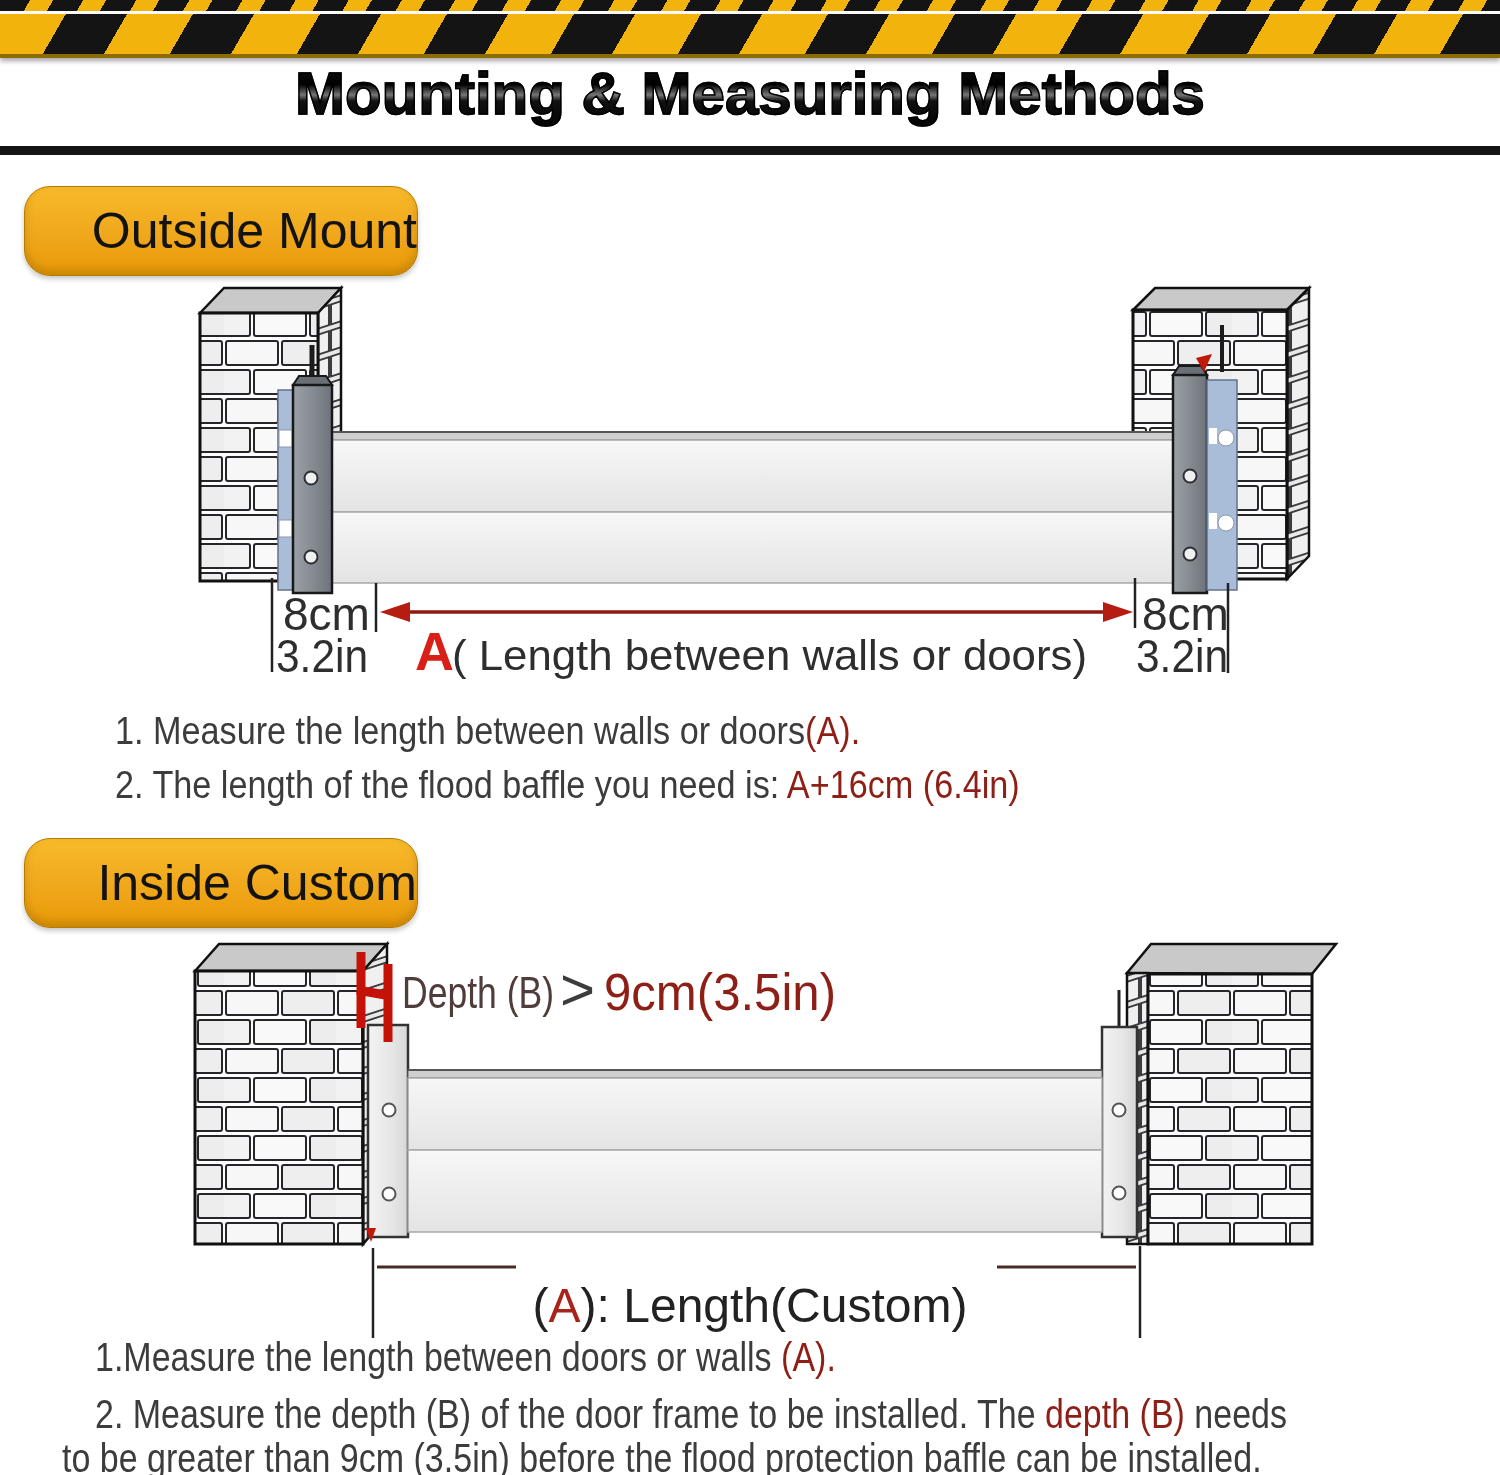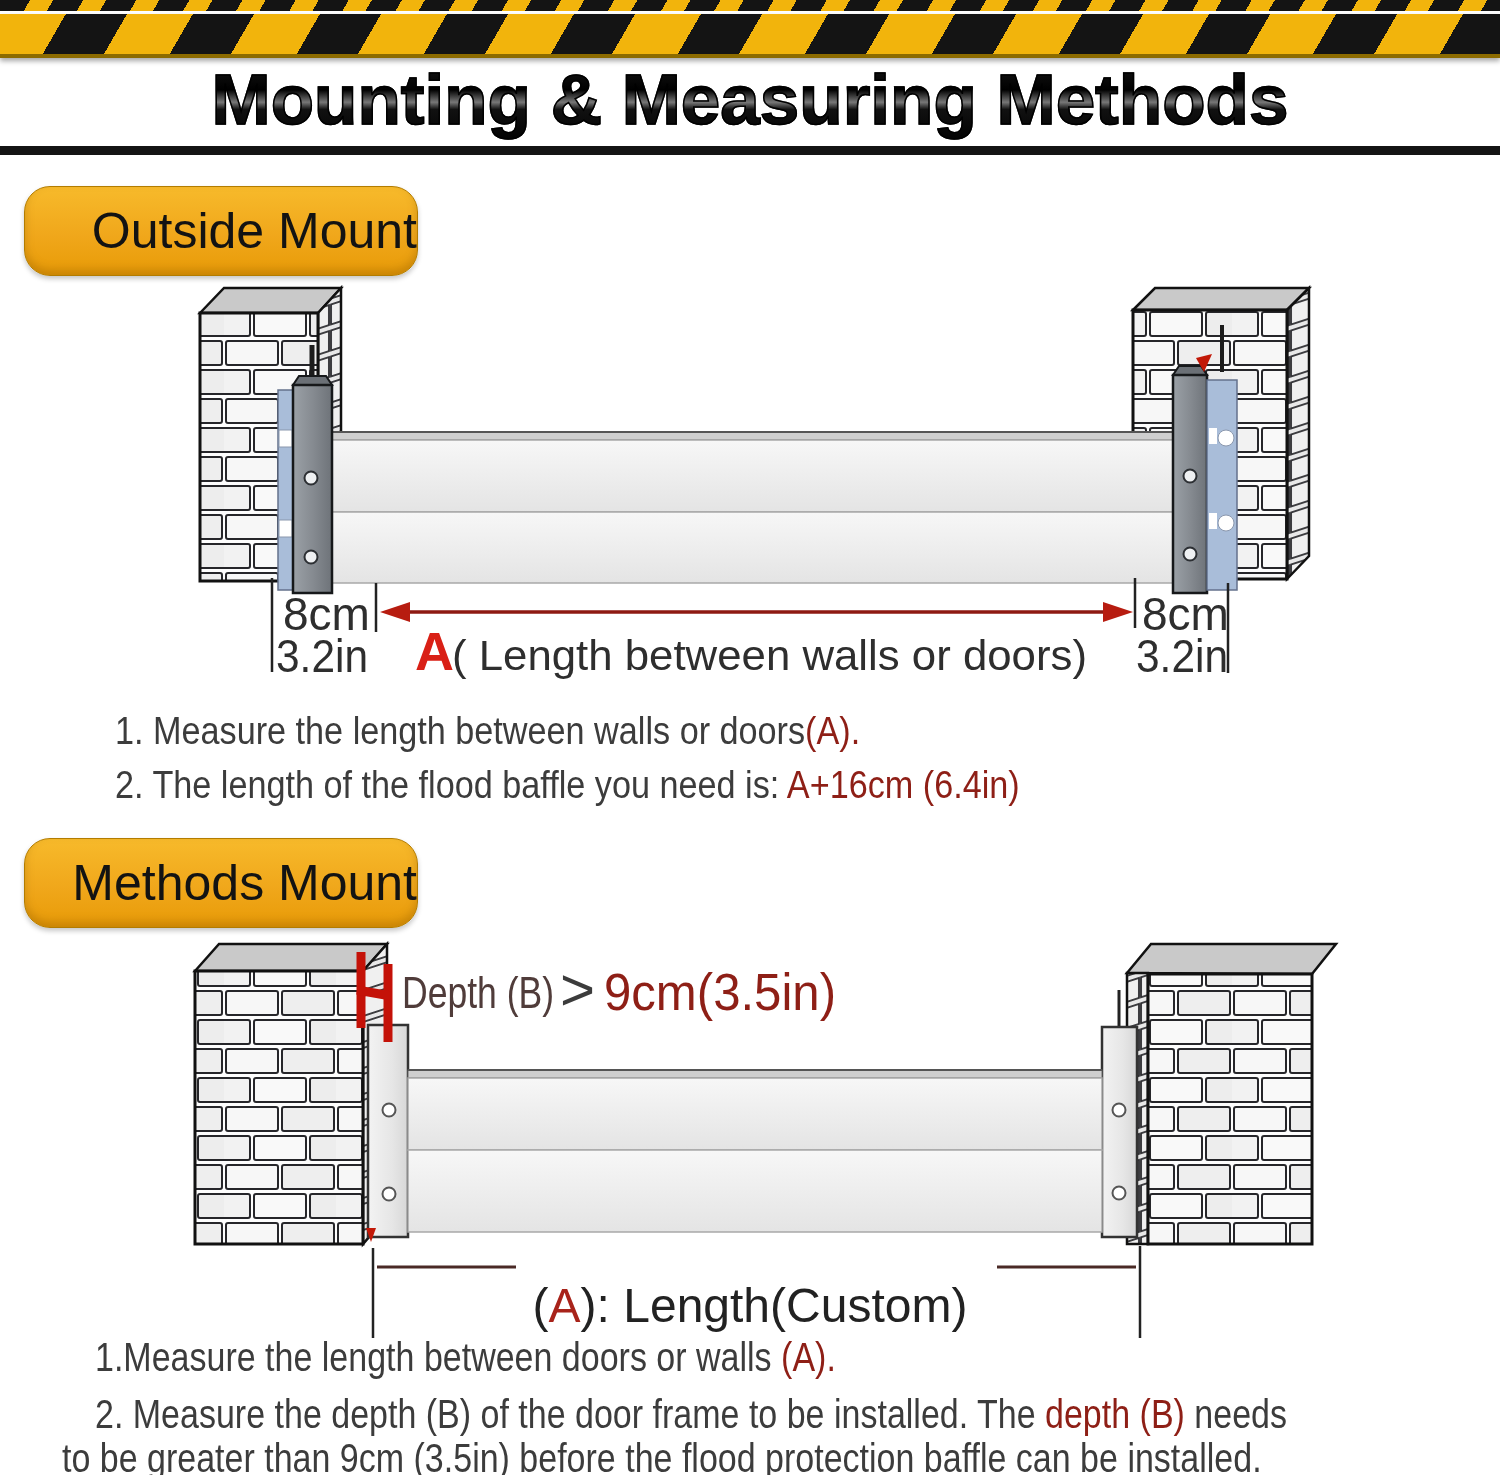--- a/index.html
+++ b/index.html
@@ -14,21 +14,21 @@
   }
   .hazard-main{
     position:absolute;top:14px;left:0;right:0;height:40px;
     background:repeating-linear-gradient(120deg,#f2b40c 0 57px,#141414 57px 110px);
     border-bottom:4px solid #8c6b00;
     box-shadow:0 3px 5px rgba(0,0,0,.35);
   }
   
   .page-title{
     position:absolute;top:56px;left:0;width:100%;
-    text-align:center;font-size:71px;font-weight:bold;line-height:1.25;
+    text-align:center;font-size:60px;font-weight:bold;line-height:1.25;
     letter-spacing:0px;color:transparent;
     background:linear-gradient(180deg,#1c1c1c 0%,#000 38%,#777 52%,#111 60%,#000 100%);
     -webkit-background-clip:text;background-clip:text;
     -webkit-text-stroke:1.5px #000;
   }
   .title-bar{
     position:absolute;top:146px;left:0;right:0;height:9px;background:#141414;
   }
   
   .badge{
@@ -164,21 +164,21 @@
       <text x="1136" y="392" font-size="46" fill="#2e2e2e" textLength="92" lengthAdjust="spacingAndGlyphs">3.2in</text>
       <text x="415" y="390" font-size="54" font-weight="bold" fill="#d92016">A</text>
       <text x="452" y="390" font-size="43" fill="#2e2e2e" textLength="635" lengthAdjust="spacingAndGlyphs">( Length between walls or doors)</text>
     </g>
   </svg>
 
   <div class="instr oi1"><span>1. Measure the length between walls or doors</span><span class="red">(A).</span></div>
   <div class="instr oi2"><span>2. The length of the flood baffle you need is: </span><span class="red">A+16cm (6.4in)</span></div>
 
   <div class="badge badge-inside">
-    <span>Methods Mount</span>
+    <span>Inside Custom</span>
   </div>
 
   <svg class="diagram diagram-inside" viewBox="0 0 1500 420">
 
     <g>
       <polygon points="195,41 219,14 387,14 363,41" fill="#c9c9c9" stroke="#111" stroke-width="2.5"></polygon>
       <polygon points="363,41 387,14 387,286 363,314" fill="url(#pSide)" stroke="#111" stroke-width="2.5"></polygon>
       <rect x="195" y="41" width="168" height="273" fill="url(#pBrick)" stroke="#111" stroke-width="3"></rect>
     </g>
 

